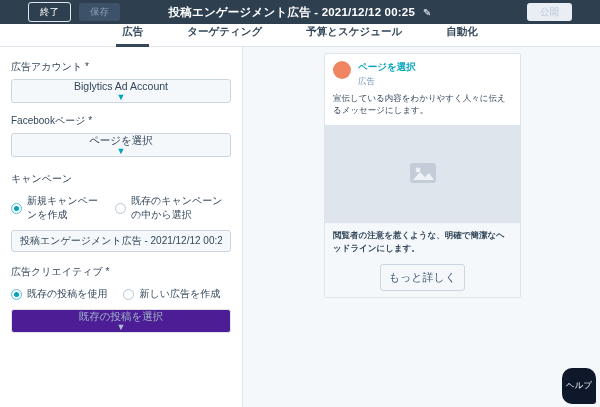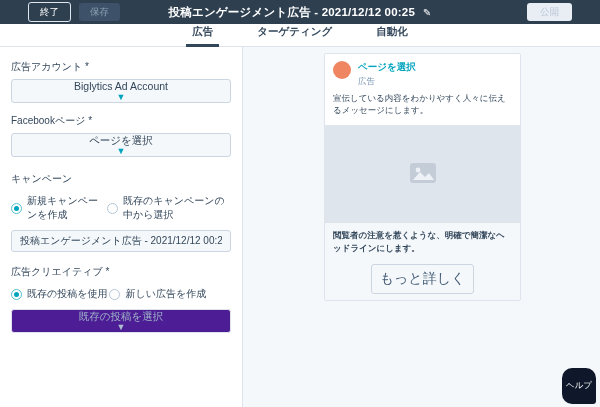--- a/index.html
+++ b/index.html
@@ -61,21 +61,21 @@
   .select {
     width:100%; height:24px; background:#f5f8fa; border:1px solid #cbd6e2;
     border-radius:3px; display:flex; align-items:center; padding:0 8px;
     font-size:10.5px; color:#33475b; cursor:pointer; margin-bottom:11px;flex-direction:column;
   }
   .select .sel-text { flex:1; white-space:nowrap; overflow:hidden; }
   .caret { color:#00a4bd; font-size:9px; line-height:1; }
   .select.disabled { background:#4c1d95; border-color:#dfe3eb; color:#9fb3c8; cursor:default; margin-bottom:0; }
   .select.disabled .caret { color:#aebfd0; }
 
-  .radio-row { display:flex; align-items:center; gap:2px; margin:8px 0 8px; }
+  .radio-row { display:flex; align-items:center; gap:16px; margin:8px 0 8px; }
   .radio-opt { display:flex; align-items:center; gap:5px; font-size:10px; font-weight:500; color:#33475b; cursor:pointer; }
   .radio {
     width:11px; height:11px; border-radius:50%; background:#fff;
     border:1px solid #b7c7d6; flex:0 0 11px; position:relative;
   }
   .radio.checked { border-color:#51c0d4; }
   .radio.checked::after {
     content:""; position:absolute; left:2px; top:2px; width:5px; height:5px;
     border-radius:50%; background:#00a4bd;
   }
@@ -99,21 +99,21 @@
   .placeholder {
     height:97px; background:#dfe5ec; display:flex; align-items:center; justify-content:center;
   }
   .card-footer {
     display:flex; align-items:center; gap:8px; background:#f5f8fa;
     border-top:1px solid #dfe3eb; padding:6px 8px;flex-direction:column;
   }
   .headline { flex:1; font-size:8.5px; font-weight:bold; color:#33475b; line-height:1.6; }
   .cta-btn {
     background:#f5f8fa; border:1px solid #cbd6e2; border-radius:3px;
-    font-size:14px; color:#425b76; padding:5px 8px; white-space:nowrap; font-family:inherit; cursor:pointer;
+    font-size:11px; color:#425b76; padding:5px 8px; white-space:nowrap; font-family:inherit; cursor:pointer;
   }
 
   
   .help-btn {
     position:absolute; right:4px; bottom:3px; width:34px; height:36px;
     background:#0f172a; color:#ffffff; font-size:8.5px;
     border:none; border-radius:10px 10px 3px 10px;
     display:flex; align-items:center; justify-content:center; cursor:pointer;
     font-family:inherit;
   }
@@ -129,20 +129,21 @@
     <div class="title-wrap">
       <span class="title">投稿エンゲージメント広告 - 2021/12/12 00:25</span>
       <span class="pencil">✎</span>
     </div>
     <button class="btn btn-publish">公開</button>
   </div>
 
   <div class="tabbar">
     <div class="tab active">広告</div>
     <div class="tab">ターゲティング</div>
+    <div class="tab">予算とスケジュール</div>
     <div class="tab">自動化</div>
   </div>
 
   <div class="content">
 
     <div class="left-panel">
 
       <div class="field-label">広告アカウント *</div>
       <div class="select">
         <span class="sel-text">Biglytics Ad Account</span>

